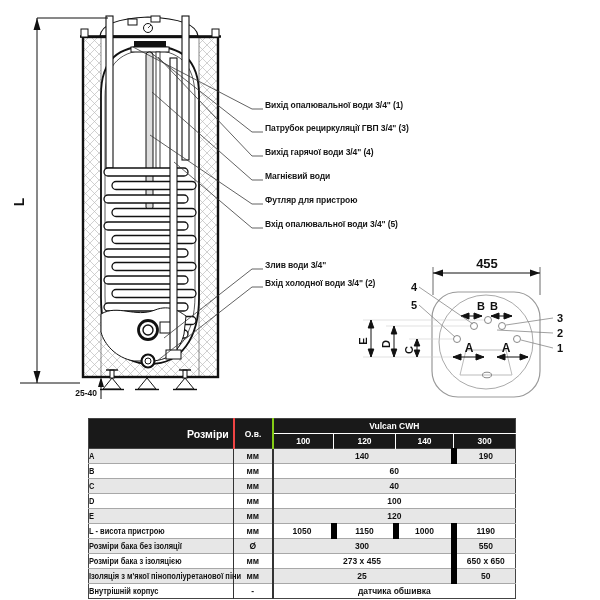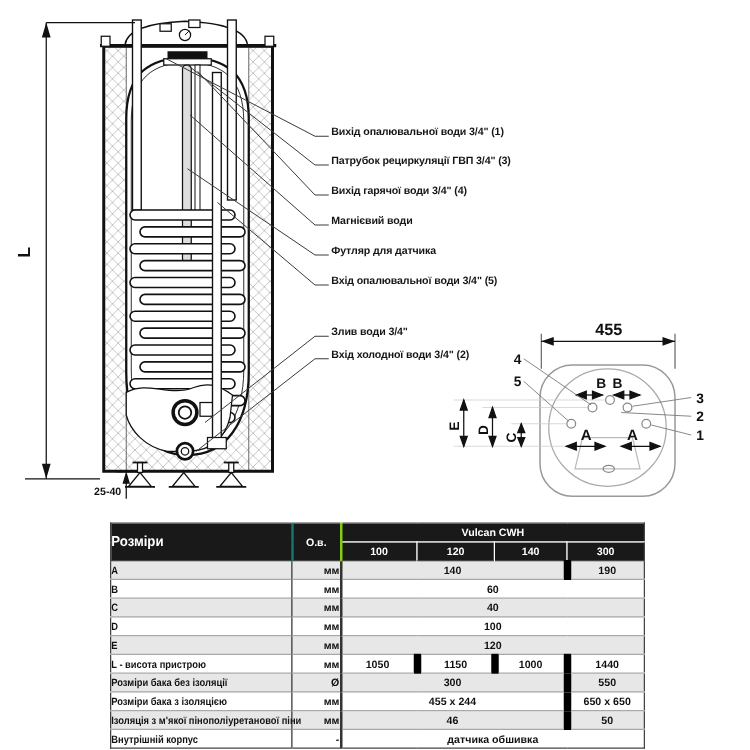--- a/index.html
+++ b/index.html
@@ -13,30 +13,30 @@
     white-space:nowrap; letter-spacing:-0.1px; color:#151515;
   }
   
   table.spec {
     position:absolute; left:88px; top:418px; width:427px;
     border-collapse:collapse; table-layout:fixed; font-size:8.5px;
     border:1px solid #444;
   }
   table.spec th, table.spec td { padding:0; height:14px; vertical-align:middle; }
   .hd { background:#191919; color:#fff; font-weight:700; text-align:center; }
-  .hd-title { font-size:11.5px; text-align:left; padding-left:7px; border-right:2px solid #0f766e; }
+  .hd-title { font-size:11.5px; text-align:right; padding-left:7px; border-right:2px solid #ef4444; }
   .hd-unit  { font-size:8.5px; border-right:2px solid #84cc16; }
   .hd-series{ font-size:8.5px; border-bottom:1px solid #fff; }
   .hd-model { font-size:8.5px; border-left:1px solid #fff; }
   .hd-model:first-child { border-left:none; }
   tr.r-odd  { background:#e7e7e7; }
   tr.r-even { background:#ffffff; }
   td.lbl { text-align:left; padding-left:4px; font-weight:700; border-right:1px solid #333; }
   td.lbl span { display:inline-block; transform:scaleX(0.88); transform-origin:0 50%; white-space:nowrap; }
-  td.unit { text-align:right; font-weight:700; border-right:2px solid #333; }
+  td.unit { text-align:center; font-weight:700; border-right:2px solid #333; }
   td.val  { text-align:center; font-weight:700; }
   td.val + td.val { border-left:6px solid #000000; }
   table.spec tbody td { border-top:1px solid #a8a8a8; }
   table.spec tbody tr:first-child td { border-top:1px solid #444; }
 </style>
 </head>
 <body>
 
 <div class="page">
 
@@ -237,21 +237,21 @@
       <text x="560" y="337" font-size="11" font-weight="bold" text-anchor="middle">2</text>
       <text x="560" y="352" font-size="11" font-weight="bold" text-anchor="middle">1</text>
     </g>
   </svg>
 
   
   <div class="part-label" style="top:100px">Вихід опалювальної води 3/4" (1)</div>
   <div class="part-label" style="top:123px">Патрубок рециркуляції ГВП  3/4" (3)</div>
   <div class="part-label" style="top:147px">Вихід гарячої води 3/4" (4)</div>
   <div class="part-label" style="top:171px">Магнієвий води</div>
-  <div class="part-label" style="top:195px">Футляр для датчика</div>
+  <div class="part-label" style="top:195px">Футляр для пристрою</div>
   <div class="part-label" style="top:219px">Вхід опалювальної води 3/4" (5)</div>
   <div class="part-label" style="top:260px">Злив води 3/4"</div>
   <div class="part-label" style="top:278px">Вхід холодної води 3/4" (2)</div>
 
   
   <table class="spec">
     <colgroup>
       <col style="width:145px">
         <col style="width:39px">
       <col style="width:61px">
@@ -298,38 +298,38 @@
         <td class="lbl"><span>E</span></td>
         <td class="unit">мм</td>
         <td class="val" colspan="4">120</td>
       </tr>
       <tr class="r-even">
         <td class="lbl"><span>L - висота пристрою</span></td>
         <td class="unit">мм</td>
         <td class="val">1050</td>
         <td class="val">1150</td>
         <td class="val">1000</td>
-        <td class="val">1440</td>
+        <td class="val">1190</td>
       </tr>
       <tr class="r-odd">
         <td class="lbl"><span>Розміри бака без ізоляції</span></td>
         <td class="unit">Ø</td>
         <td class="val" colspan="3">300</td>
         <td class="val">550</td>
       </tr>
       <tr class="r-even">
         <td class="lbl"><span>Розміри бака з ізоляцією</span></td>
         <td class="unit">мм</td>
-        <td class="val" colspan="3">455 x 244</td>
+        <td class="val" colspan="3">273 x 455</td>
         <td class="val">650 x 650</td>
       </tr>
       <tr class="r-odd">
         <td class="lbl"><span>Ізоляція з м'якої пінополіуретанової піни</span></td>
         <td class="unit">мм</td>
-        <td class="val" colspan="3">46</td>
+        <td class="val" colspan="3">25</td>
         <td class="val">50</td>
       </tr>
       <tr class="r-even">
         <td class="lbl"><span>Внутрішній корпус</span></td>
         <td class="unit">-</td>
         <td class="val" colspan="4">датчика обшивка</td>
       </tr>
     </tbody>
   </table>
 

